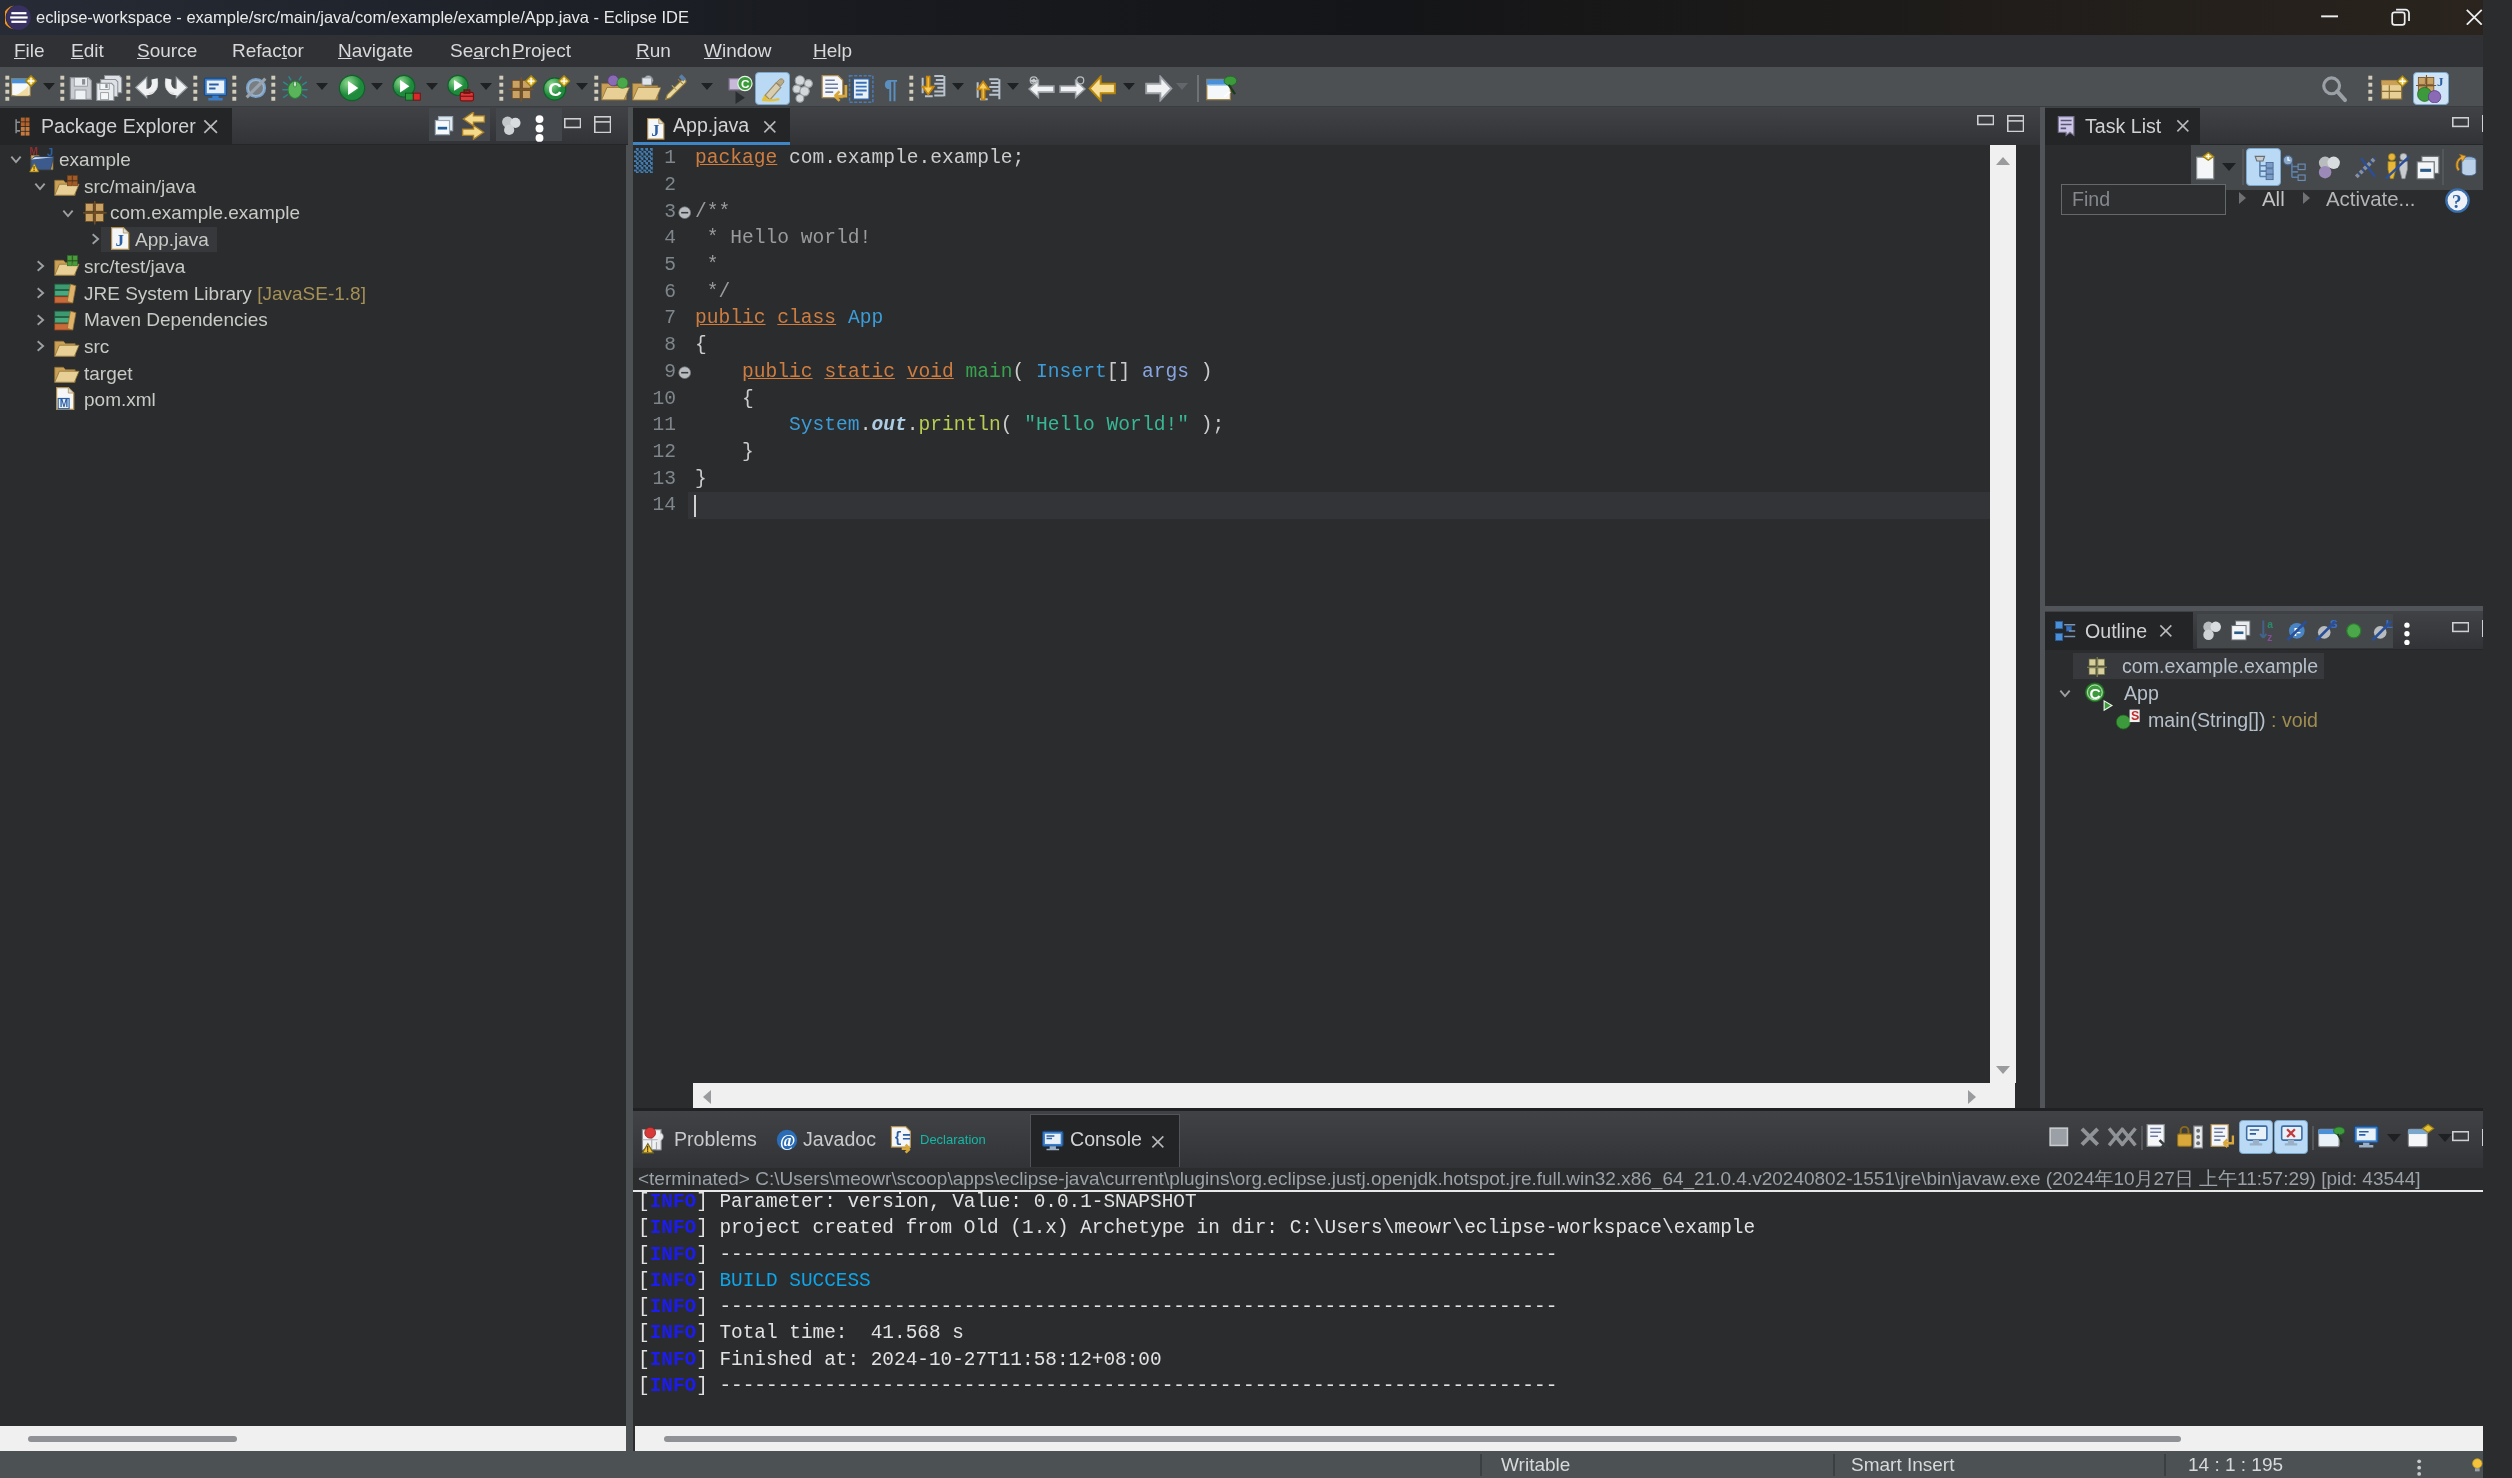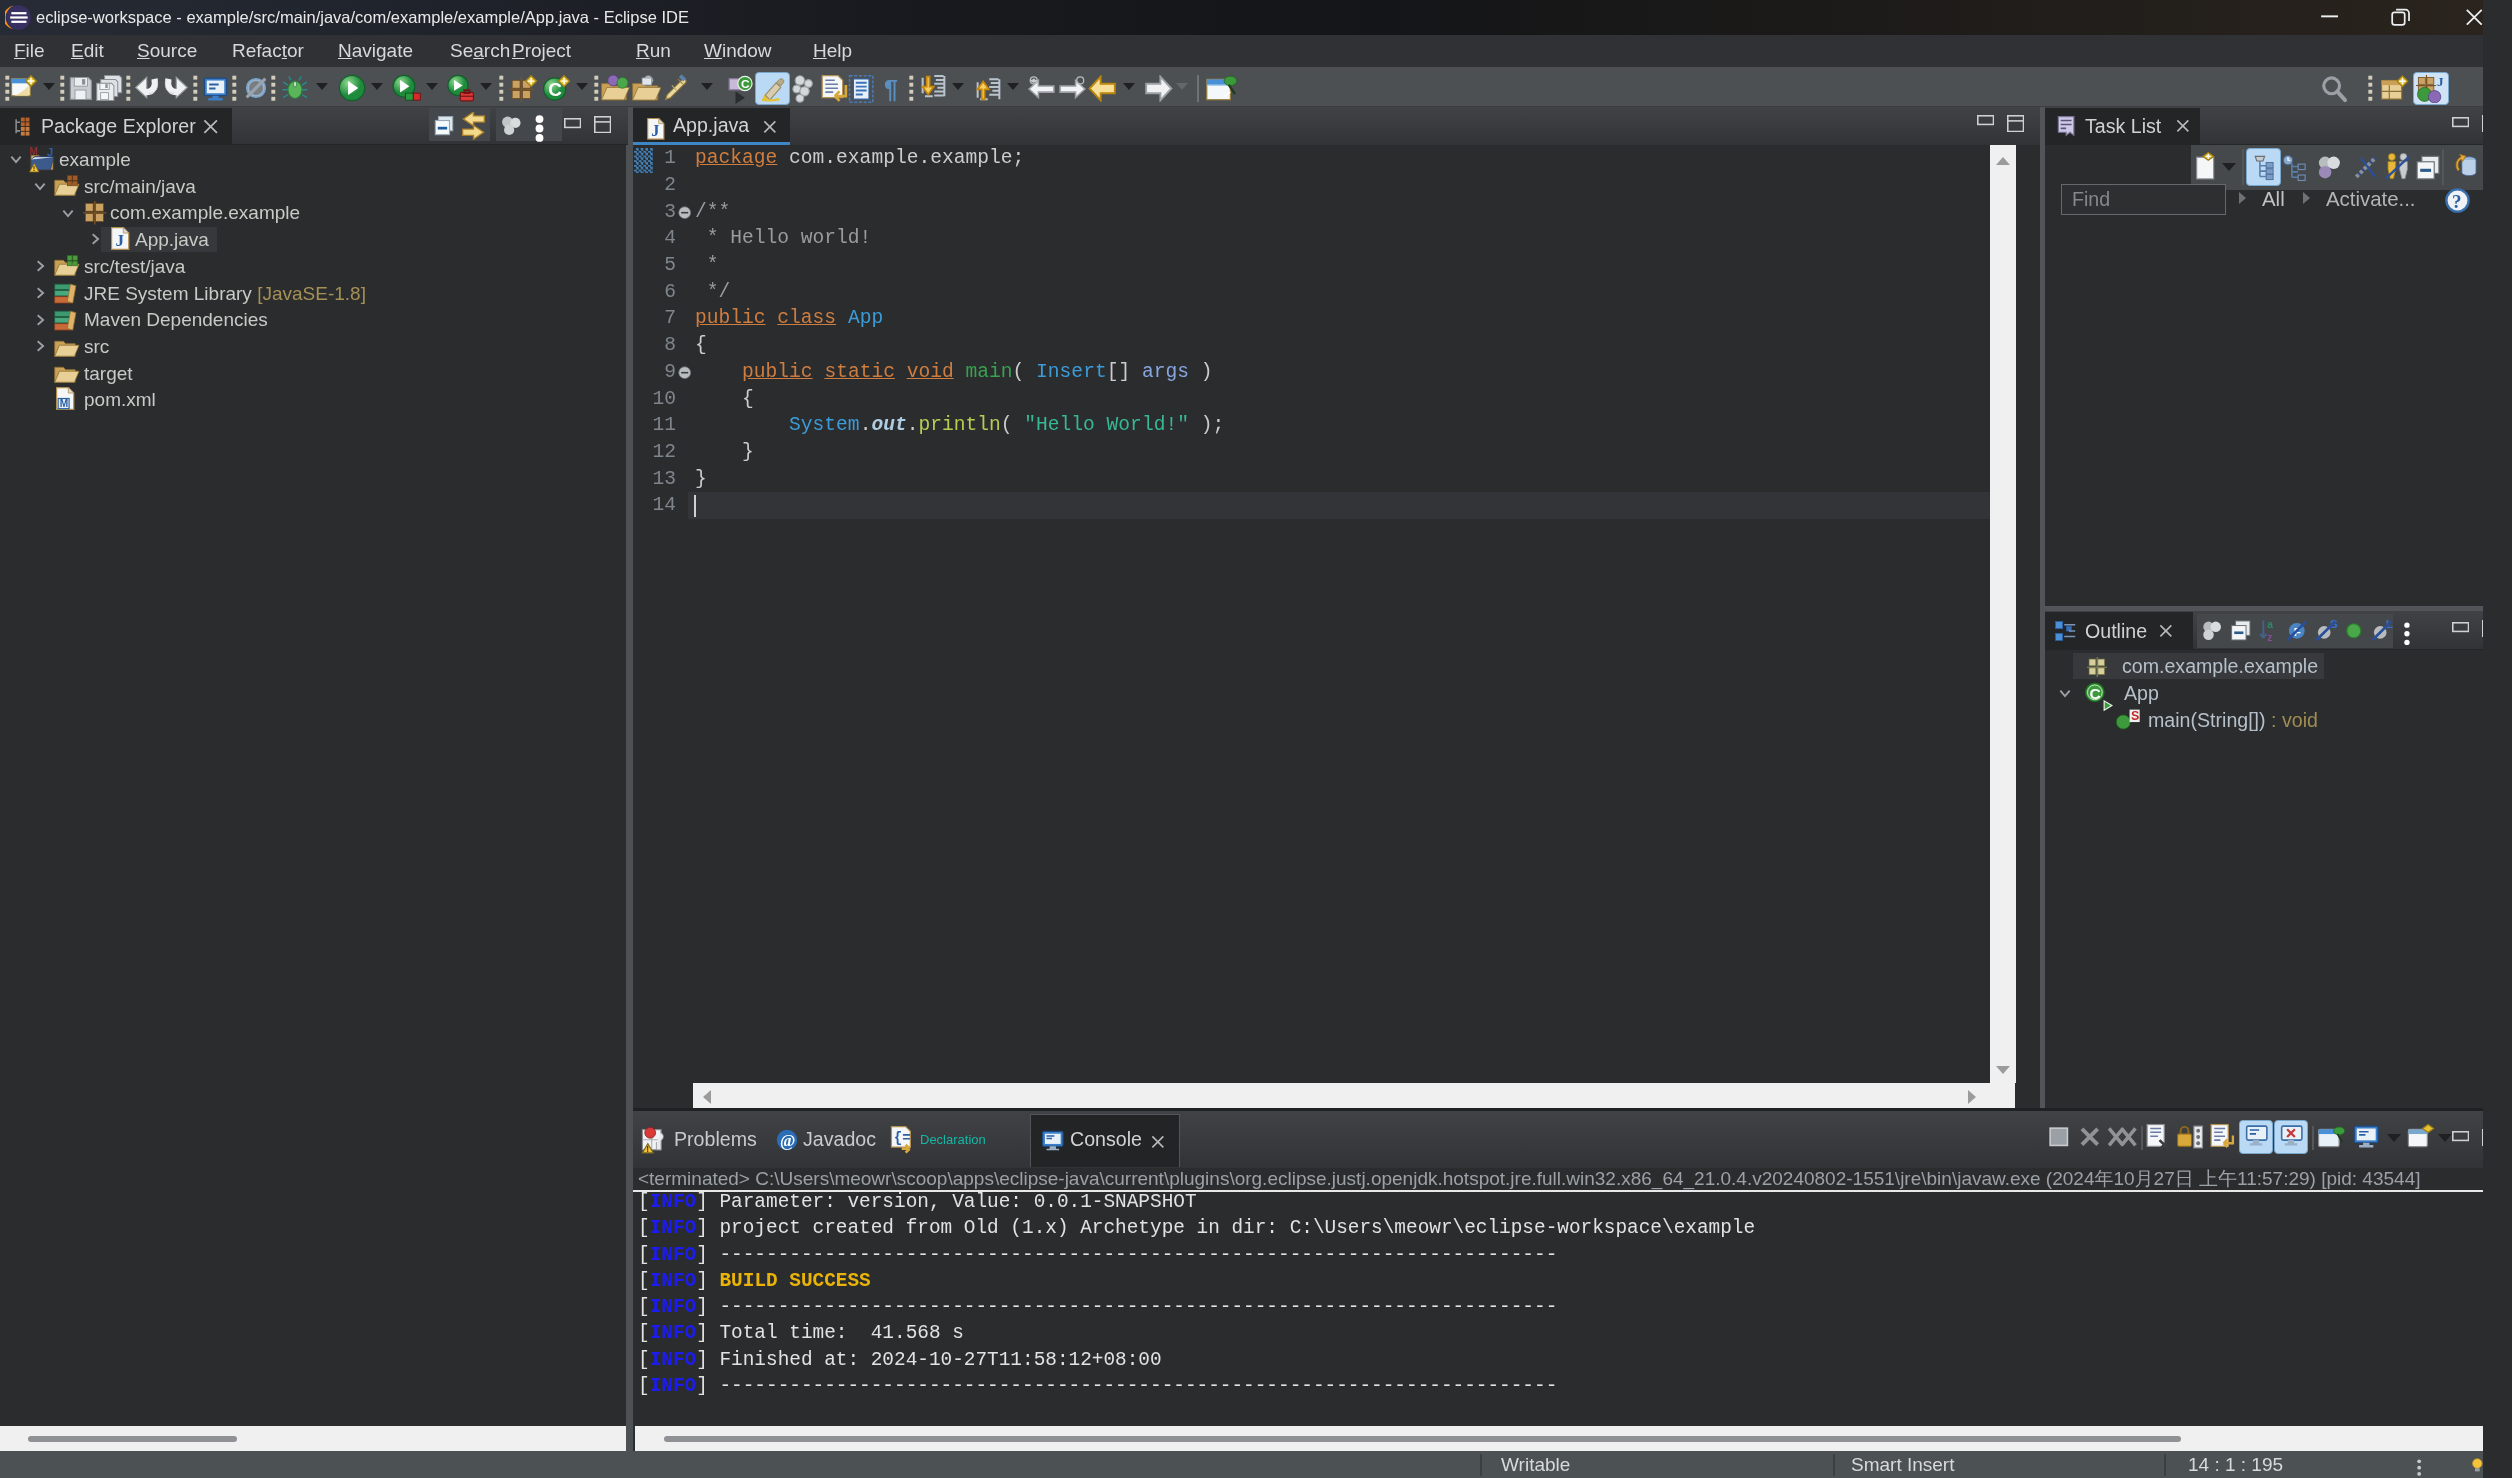--- a/index.html
+++ b/index.html
@@ -32,21 +32,21 @@
 
 .row{position:absolute;height:27px;line-height:27px;font-size:19px;color:#c9cac6;white-space:pre;}
 
 .cl{position:absolute;height:27px;line-height:27px;font-size:19.6px;font-family:"Liberation Mono",monospace;white-space:pre;color:#cccccc;}
 .num{position:absolute;height:27px;line-height:27px;font-size:19.6px;font-family:"Liberation Mono",monospace;color:#7e858b;text-align:right;width:39px;}
 .k{color:#ce7d40;text-decoration:underline;} .cls{color:#3b9cd8;} .mtd{color:#37a34f;} .arg{color:#87a5e0;}
 .fld{color:#afcde2;font-weight:bold;font-style:italic;} .call{color:#b8cc52;} .str{color:#38b795;} .cmt{color:#999b9d;}
 
 .con{position:absolute;height:27px;line-height:27px;font-size:19.4px;font-family:"Liberation Mono",monospace;white-space:pre;color:#e2e2e2;}
 .info{color:#1c1cf0;font-weight:bold;}
-.succ{color:#eab308;font-weight:bold;}
+.succ{color:#0ea5e9;font-weight:normal;}
 </style>
 </head>
 <body>
 <div id="page">
   <div id="titlebar" class="abs"></div>
   <div id="title-text" class="abs t">eclipse-workspace - example/src/main/java/com/example/example/App.java - Eclipse IDE</div>
   <div id="menubar" class="abs"></div>
   <div id="toolbar" class="abs"></div>
   <div id="leftpanel" class="abs"></div>
   <div id="sash-left" class="abs"></div>

